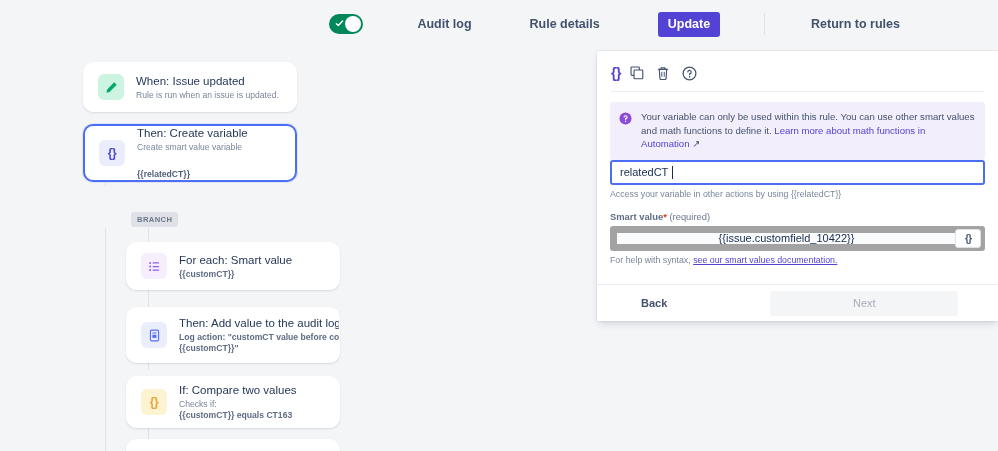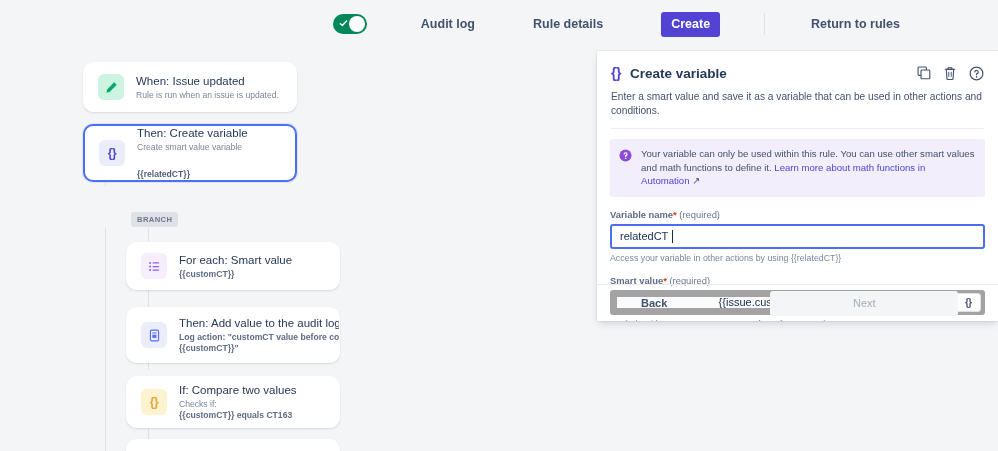--- a/index.html
+++ b/index.html
@@ -319,21 +319,21 @@
 
 <div class="topbar">
   <div class="toggle">
     <svg class="tick" viewBox="0 0 10 10">
       <path d="M1.5 5.2 L3.7 7.2 L8.4 2.2" fill="none" stroke="#ffffff" stroke-width="1.6" stroke-linecap="round" stroke-linejoin="round"></path>
     </svg>
     <div class="knob"></div>
   </div>
   <div class="topbar-link">Audit log</div>
   <div class="topbar-link">Rule details</div>
-  <button class="update-btn">Create</button>
+  <button class="update-btn">Update</button>
   <div class="vsep"></div>
   <div class="return-link">Return to rules</div>
 </div>
 
 <div class="canvas">
 
   <div class="conn" style="left:105px; top:110px; height:28px;"></div>
   <div class="conn" style="left:105px; top:180px; height:223px;"></div>
   <div class="conn" style="left:148px; top:180px; height:18px;"></div>
   <div class="conn" style="left:148px; top:225px; height:42px;"></div>
@@ -408,21 +408,20 @@
     </div>
   </div>
 
   <div class="card" style="left:126px; top:391px; width:214px; height:40px;"></div>
 </div>
 
 <div class="panel">
 
   <div class="panel-head">
     <span class="panel-head-icon">{}</span>
-    <span class="panel-title">Create variable</span>
     <span class="head-actions">
       <span class="hicon">
         <svg width="14" height="14" viewBox="0 0 16 16">
           <rect x="1.2" y="1.2" width="9.5" height="9.5" rx="1" fill="none" stroke="#44546f" stroke-width="1.3"></rect>
           <rect x="4.6" y="4.6" width="10" height="10" rx="1" fill="#ffffff" stroke="#44546f" stroke-width="1.3"></rect>
         </svg>
       </span>
       <span class="hicon">
         <svg width="14" height="15" viewBox="0 0 16 17">
           <path d="M2.6 3.6 h10.8" stroke="#44546f" stroke-width="1.3" stroke-linecap="round"></path>
@@ -434,37 +433,33 @@
       <span class="hicon">
         <svg width="15" height="15" viewBox="0 0 16 16">
           <circle cx="8" cy="8" r="6.8" fill="none" stroke="#44546f" stroke-width="1.3"></circle>
           <path d="M6.2 6.2 a1.85 1.85 0 1 1 1.95 2.1 v1.1" fill="none" stroke="#44546f" stroke-width="1.3" stroke-linecap="round"></path>
           <circle cx="8.1" cy="11.6" r="0.85" fill="#44546f"></circle>
         </svg>
       </span>
     </span>
   </div>
 
-  <div class="panel-desc">Enter a smart value and save it as a variable that can be used in other actions and conditions.</div>
   <div class="hr"></div>
 
   <div class="info-box">
     <span class="info-icon">
       <svg width="13" height="13" viewBox="0 0 16 16">
         <circle cx="8" cy="8" r="7.4" fill="#8b4bd8"></circle>
         <path d="M6.3 6.2 a1.8 1.8 0 1 1 1.9 2.05 v0.95" fill="none" stroke="#ffffff" stroke-width="1.45" stroke-linecap="round"></path>
         <circle cx="8.15" cy="11.4" r="0.9" fill="#ffffff"></circle>
       </svg>
     </span>
     <span class="info-text"><span>Your variable can only be used within this rule. You can use other smart values and math functions to define it. </span><a href="#">Learn more about math functions in Automation</a><span> ↗</span></span>
   </div>
 
-  <div class="field-label">
-    <span>Variable name</span><span class="req-star">*</span> <span class="req-txt">(required)</span>
-  </div>
   <div class="input-wrap">
     <input class="text-input" type="text" value="relatedCT" style="">
     <div class="caret" style="left:62px;"></div>
   </div>
   <div class="hint">Access your variable in other actions by using {{relatedCT}}</div>
 
   <div class="field-label">
     <span>Smart value</span><span class="req-star">*</span> <span class="req-txt">(required)</span>
   </div>
   <div class="input-wrap">

